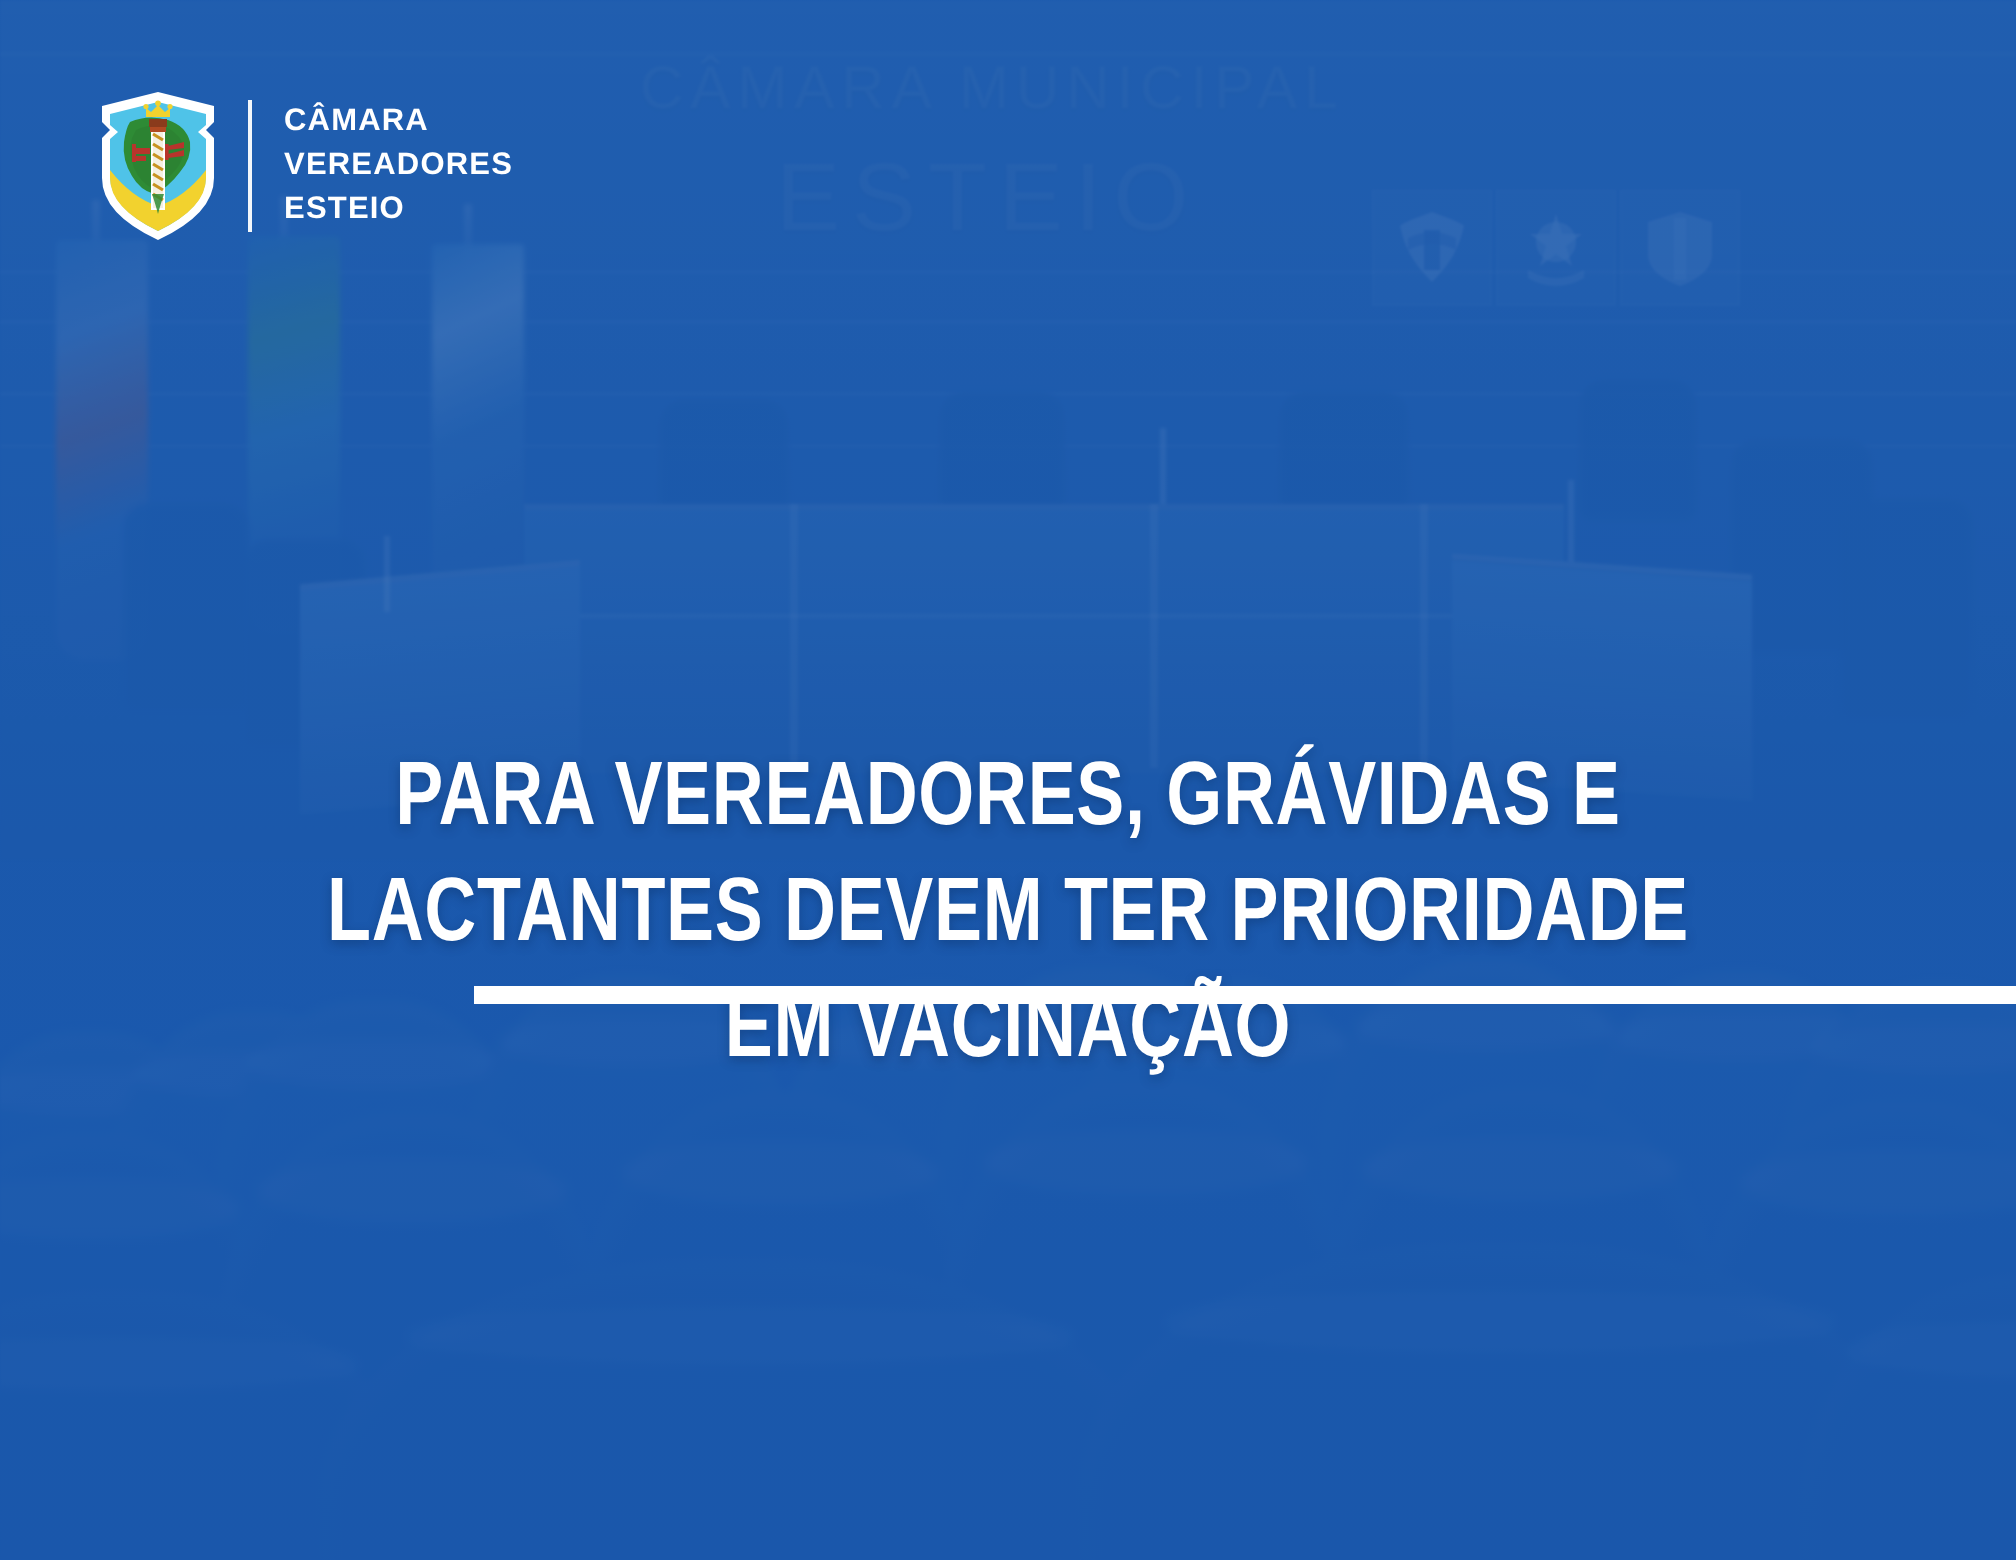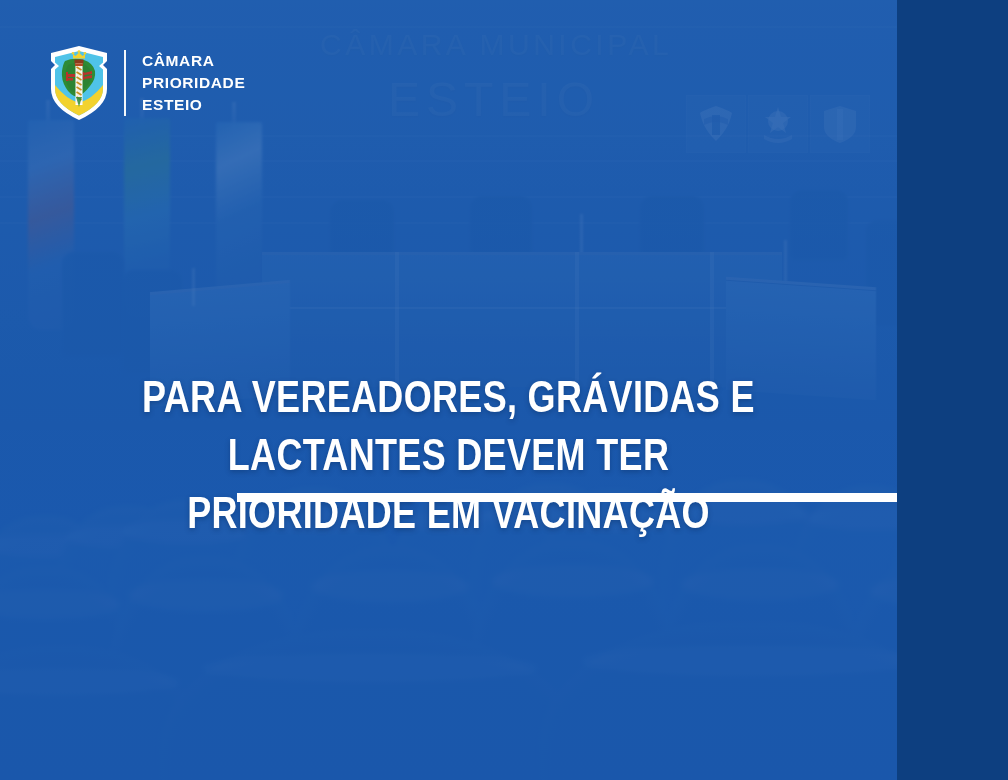--- a/index.html
+++ b/index.html
@@ -6,21 +6,21 @@
     margin: 0;
     padding: 0;
     background: #0d3f80;
   }
   body {
     font-family: "Liberation Sans", sans-serif;
   }
 
   #stage {
     position: relative;
-    width: 897px;
+    width: 1008px;
     height: 780px;
     overflow: hidden;
     background: #1d5bad;
     text-decoration: underline;
   }
 
   
   .photo {
     position: absolute;
     inset: 0;
@@ -432,21 +432,21 @@
         <circle cx="31" cy="6.6" r="1.4" fill="#f2d22e"></circle>
         <circle cx="37" cy="8.3" r="1.3" fill="#f2d22e"></circle>
 
         <path d="M28 52 Q30 58 31 62 Q32 58 34 52 Z" fill="#2e8b35" opacity=".85"></path>
       </svg>
 
       <div class="logo-divider"></div>
 
       <div class="logo-text">
         <div>CÂMARA</div>
-        <div>PRIORIDADE</div>
+        <div>VEREADORES</div>
         <div>ESTEIO</div>
       </div>
     </div>
 
     <div class="headline">PARA VEREADORES, GRÁVIDAS E LACTANTES DEVEM TER PRIORIDADE EM VACINAÇÃO</div>
 
     <div class="rule"></div>
 
   </div>
 </div>

